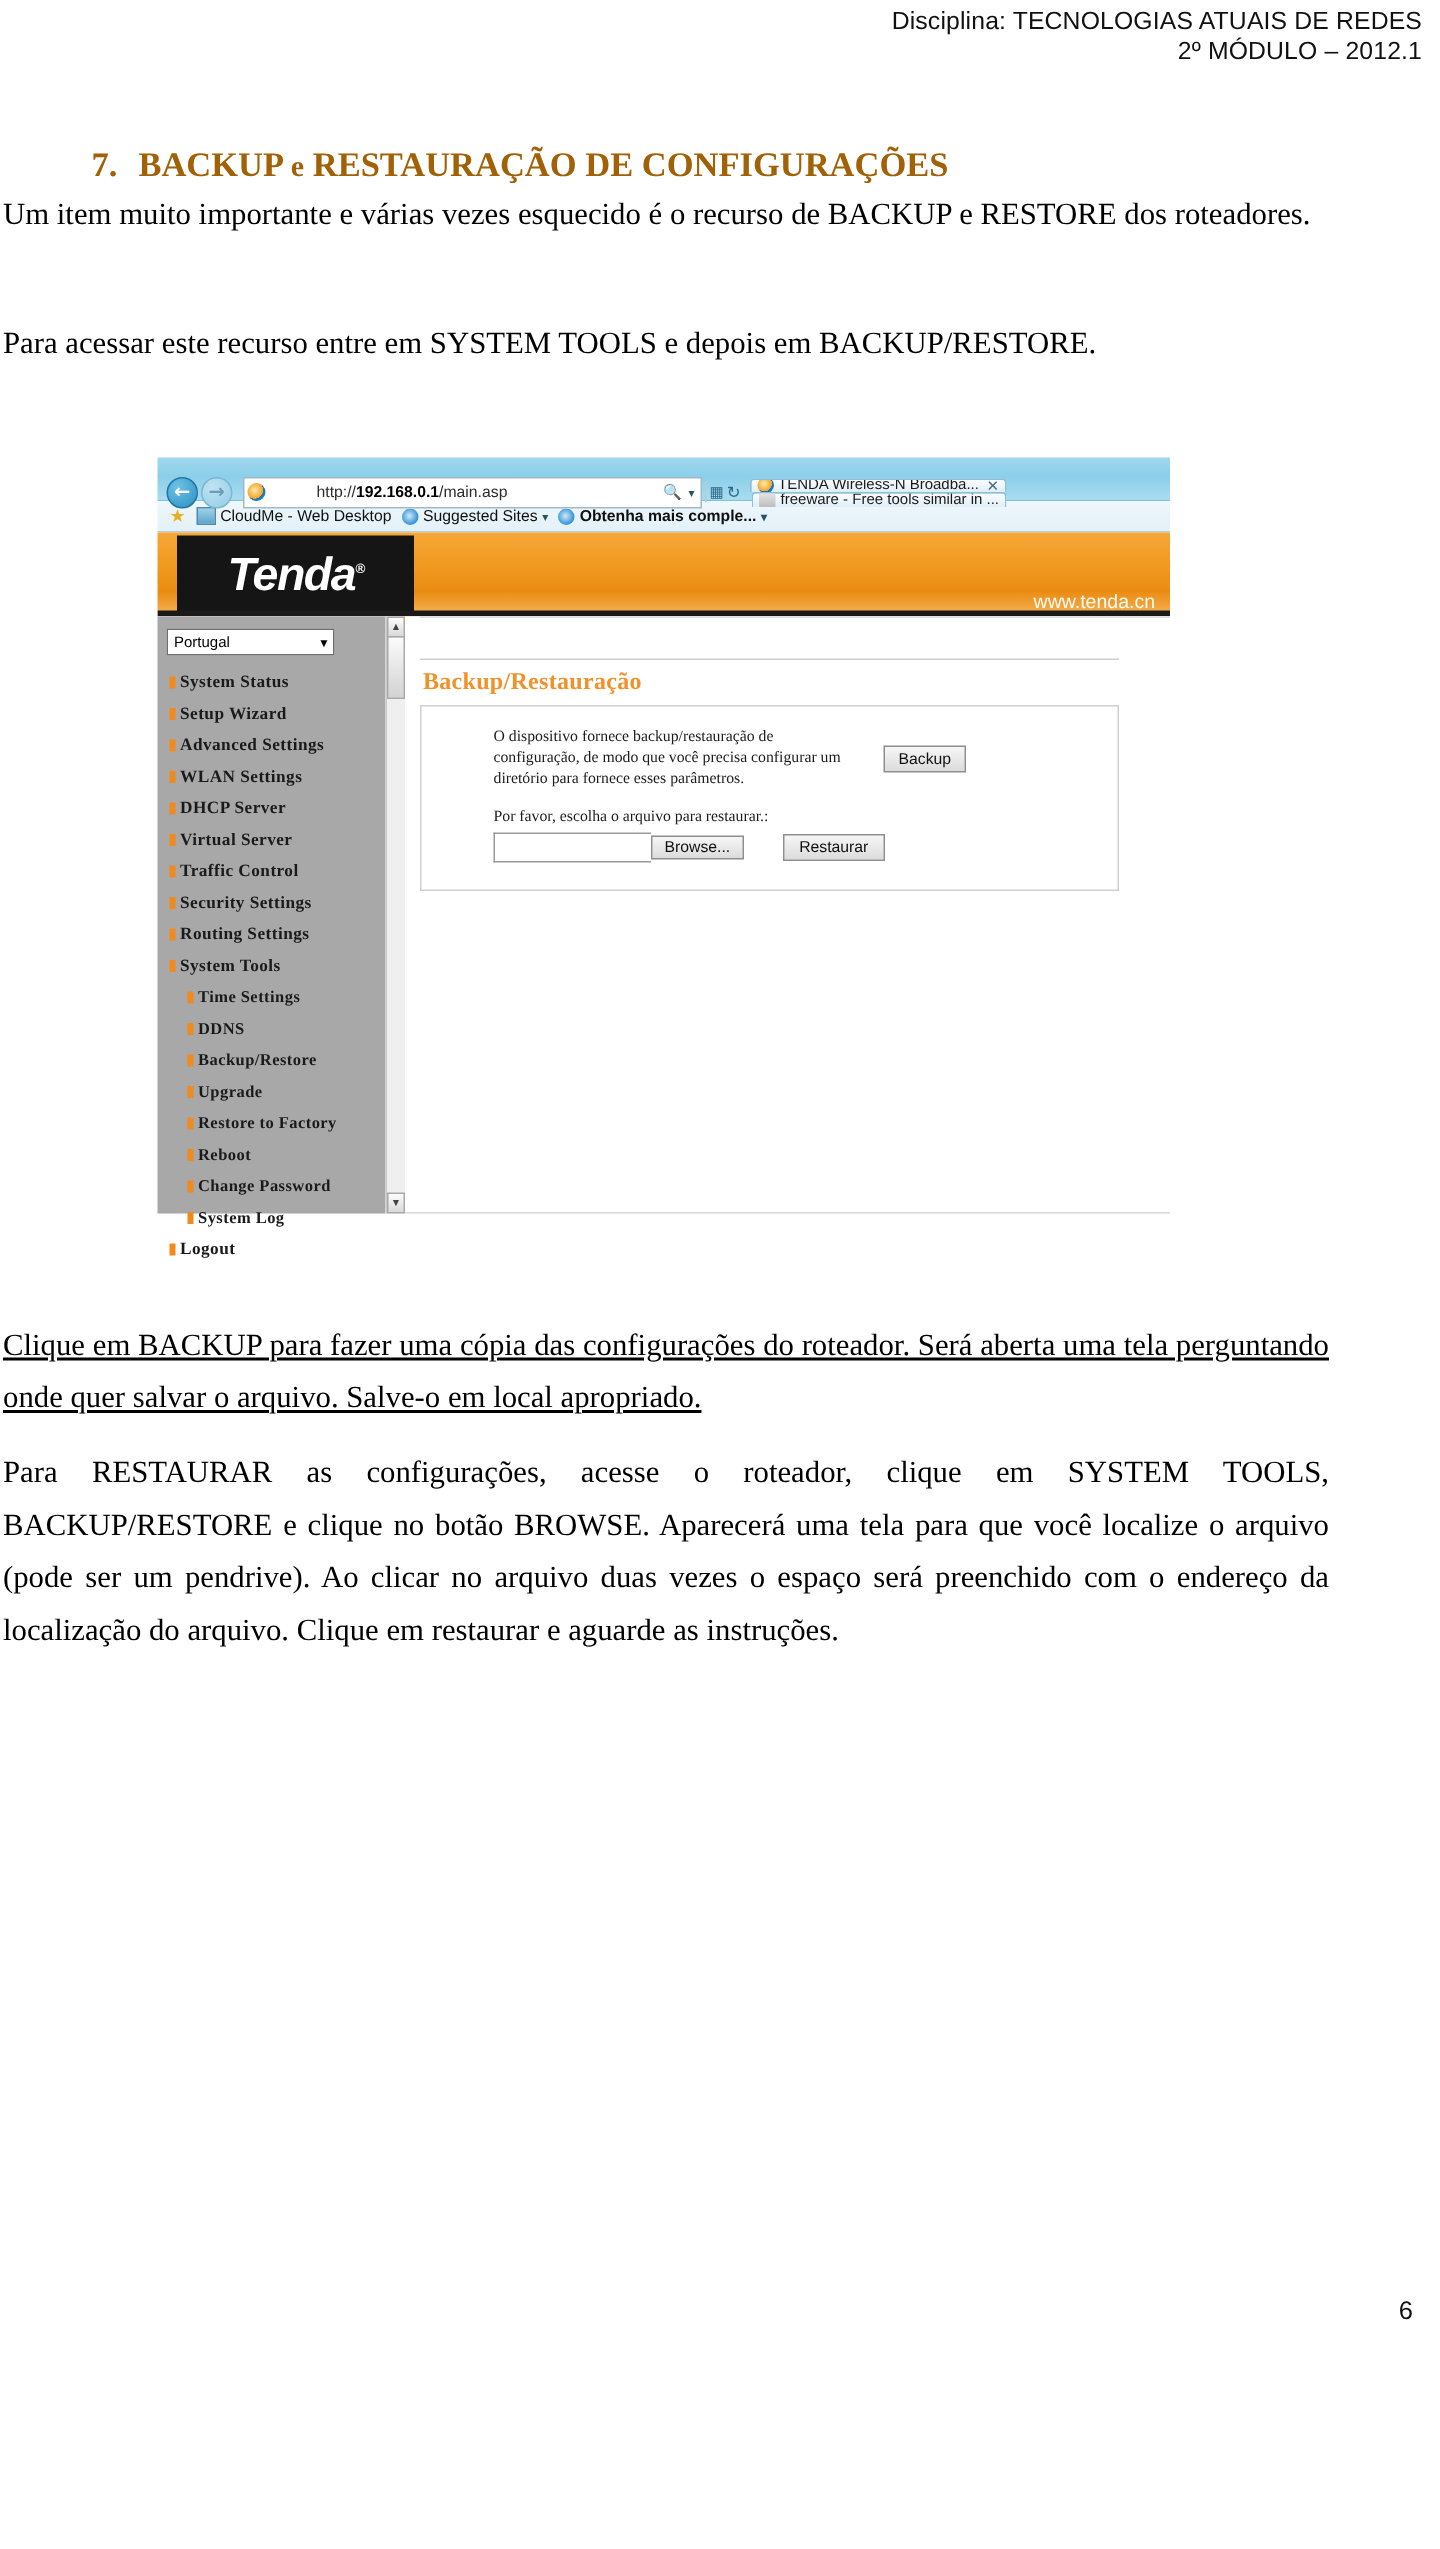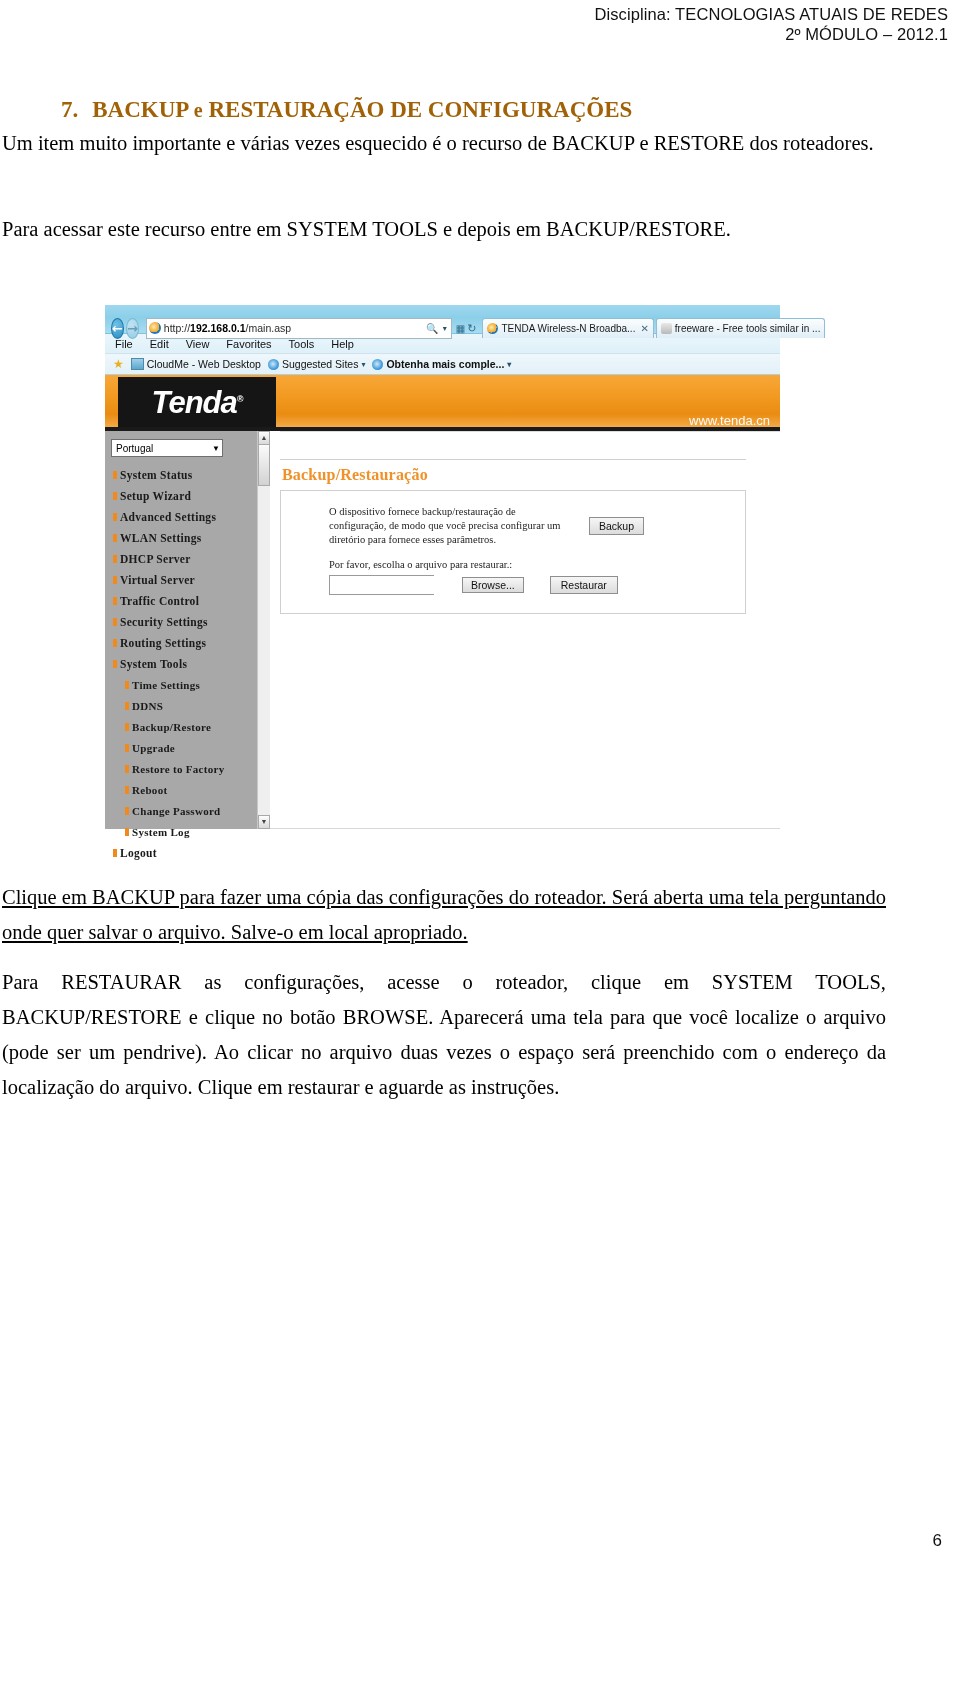--- a/index.html
+++ b/index.html
@@ -89,35 +89,36 @@
     flex:0 0 300px;
     height:19px;
     background:#fff;
     border:1px solid #9fb9c6;
     display:flex;align-items:center;
     font-family:"Liberation Sans",sans-serif;
     font-size:10.5px;
     padding:0 2px;
     overflow:hidden;
     position:relative;
+    gap:31px;
   }
   .ie-favicon{
     width:12px;height:12px;margin-right:3px;flex:0 0 12px;
     background:radial-gradient(circle at 40% 40%,#ffe9a8 0%, #f0a429 55%, #1c74b8 56%, #2f8fd6 100%);
     border-radius:50%;
     position:relative;
   }
   .url-text{ color:#2b2b2b; white-space:nowrap; }
   .url-text b{ color:#000; }
   .addr-icons{
     margin-left:auto; display:flex; align-items:center; gap:4px;
     color:#4a7a93; font-size:10px; padding-right:2px;
   }
   .addr-sep{ width:1px;height:14px;background:#b9cdd7; }
-  .tabstrip{ display:flex; align-items:flex-end; height:19px; margin-left:4px; }
+  .tabstrip{ display:flex; align-items:flex-end; height:19px; margin-left:4px;flex-direction:column; }
   .tab{
     height:19px;
     background:linear-gradient(180deg,#fbfdfe,#dfeef7);
     border:1px solid #8fbfd6;
     border-bottom:none;
     border-radius:3px 3px 0 0;
     display:flex;align-items:center;
     padding:0 4px;
     font-family:"Liberation Sans",sans-serif;
     font-size:10px;
@@ -312,21 +313,20 @@
     margin-left:38px;
   }
   .btn{
     font-family:"Liberation Sans",sans-serif;
     font-size:10.5px;
     background:linear-gradient(180deg,#f6f6f6,#dcdcdc);
     border:1px solid #8e8e8e;
     padding:2px 9px;
     color:#111;
     white-space:nowrap;
-    margin-left:28px;
   }
   .btn-backup{ margin-left:24px; }
   .row2{
     margin-top:12px;
     margin-left:38px;
     font-family:"Liberation Serif",serif;
     font-size:10.5px;
     color:#1c1c1c;
   }
   .row3{
@@ -400,28 +400,20 @@
           <span class="t-x">✕</span>
         </div>
         <div class="tab">
           <span class="t-ico gray"></span>
           <span>freeware - Free tools similar in ...</span>
         </div>
       </div>
     </div>
   </div>
 
-  <div class="menubar">
-    <span>File</span>
-    <span>Edit</span>
-    <span>View</span>
-    <span>Favorites</span>
-    <span>Tools</span>
-    <span>Help</span>
-  </div>
 
   <div class="favbar">
     <span class="star-ico">★</span>
     <span class="fav-item">
       <span class="cloud-ico"></span>
       <span>CloudMe - Web Desktop</span>
     </span>
     <span class="fav-item">
       <span class="ie-blue-ico"></span>
       <span>Suggested Sites</span>

